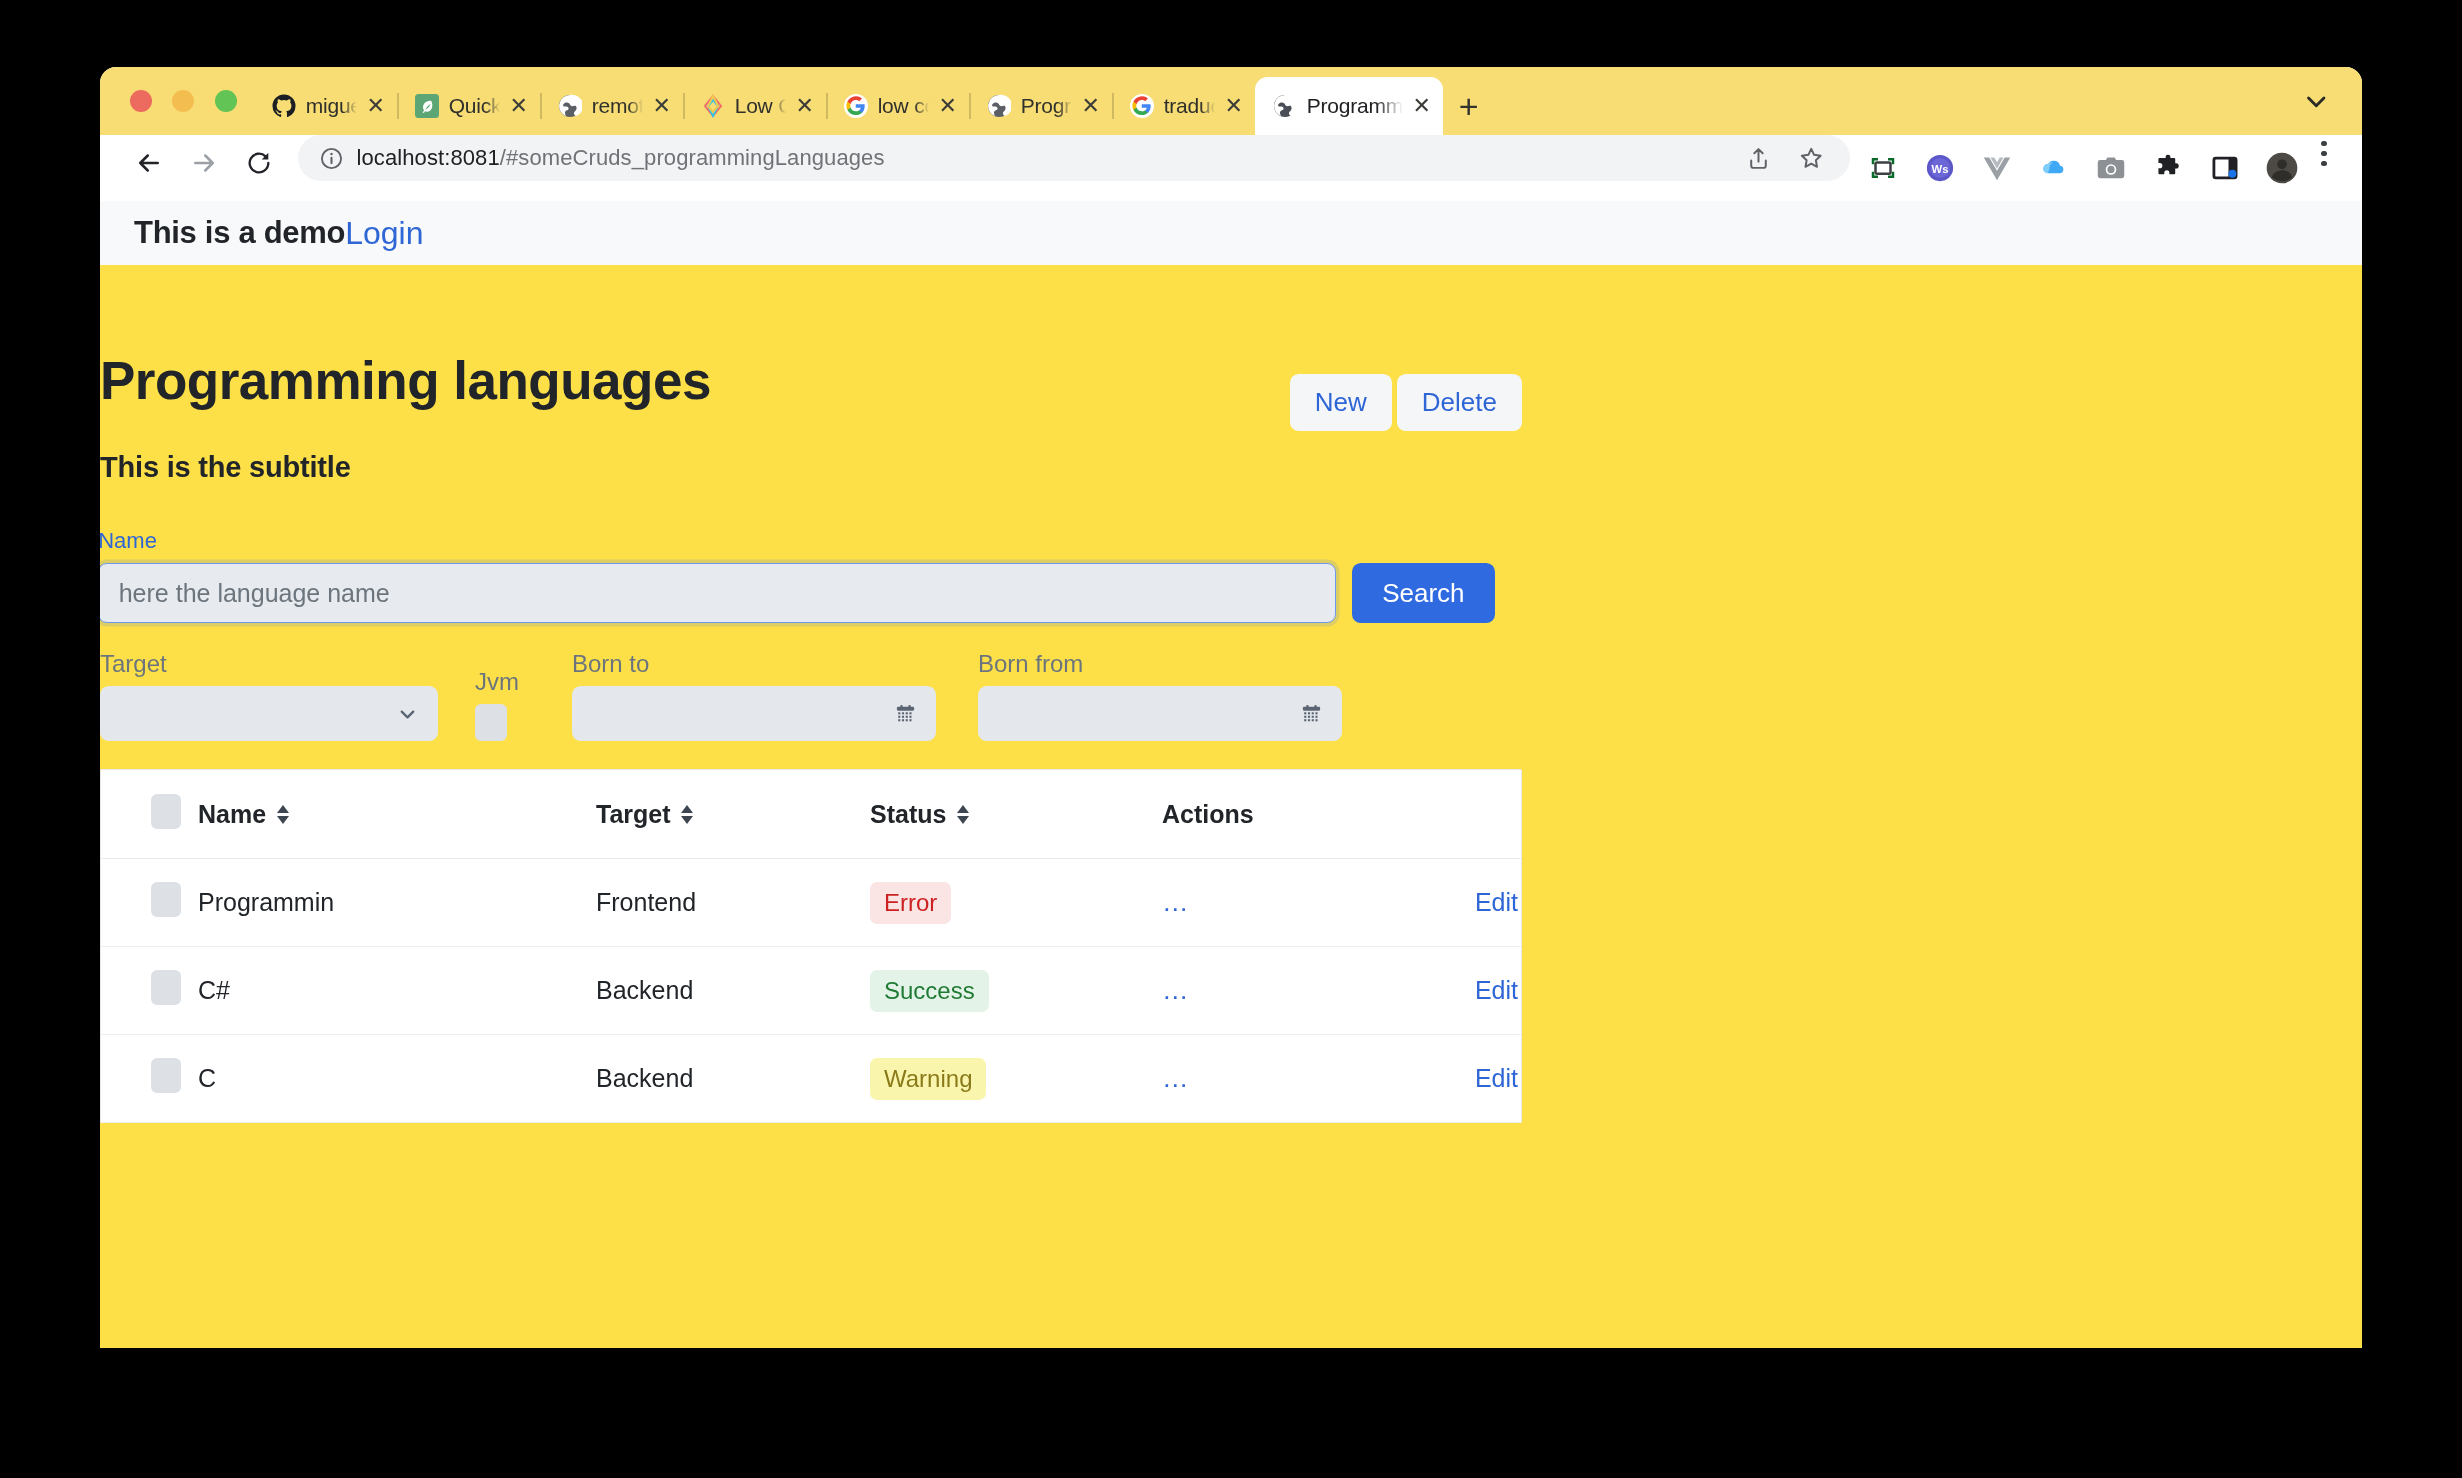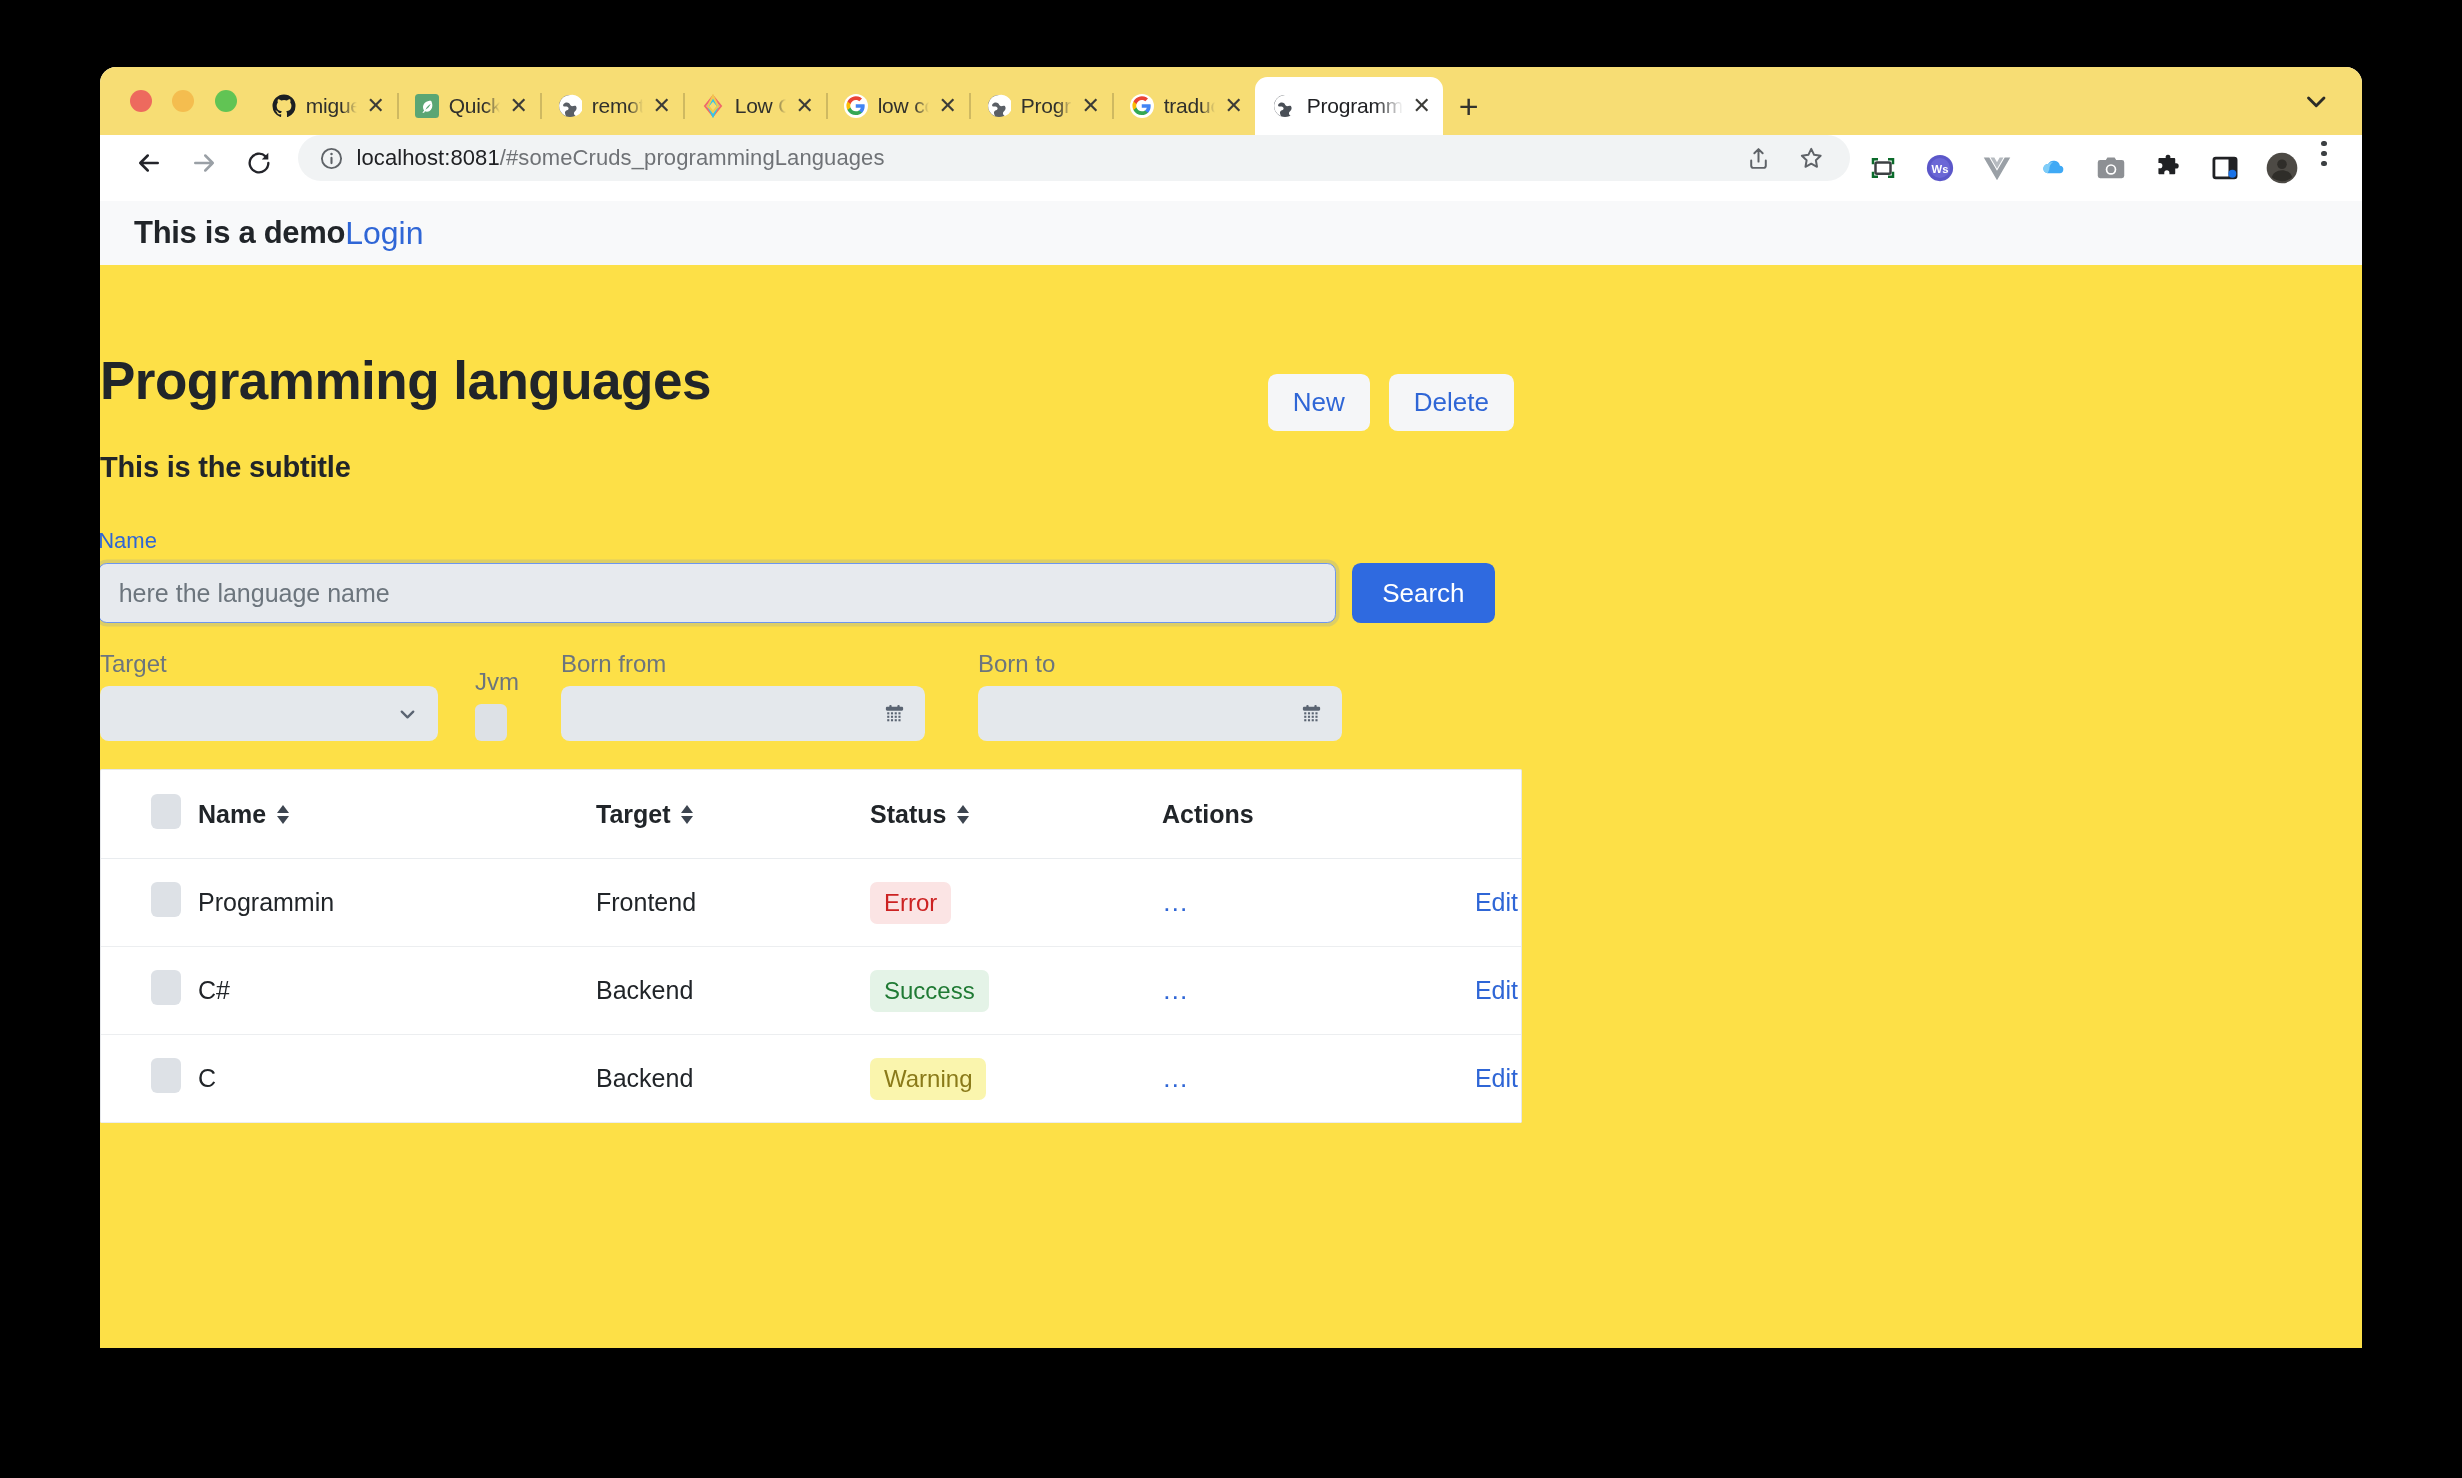--- a/index.html
+++ b/index.html
@@ -269,24 +269,24 @@
   .page-title {
     font-size: 53px;
     font-weight: 700;
     color: #212529;
     letter-spacing: -0.5px;
     margin: 0;
     line-height: 1.1;
   }
   .action-buttons {
     position: absolute;
-    right: 8px;
+    right: 0;
     top: 109px;
     display: flex;
-    gap: 19px;
+    gap: 5px;
   }
   .btn-light {
     background: #f5f6f8;
     color: #2f66d6;
     border: none;
     border-radius: 8.8px;
     font-size: 26px;
     padding: 0 25px;
     height: 57px;
     font-family: "Liberation Sans", sans-serif;
@@ -743,22 +743,22 @@
                   </svg>
               </span>
             </div>
           </div>
 
           <div class="filter filter-jvm">
             <span class="filter-label">Jvm</span>
             <div class="checkbox-sq"></div>
           </div>
 
-          <div class="filter filter-from">
-            <span class="filter-label">Born from</span>
+          <div class="filter filter-to">
+            <span class="filter-label">Born to</span>
             <div class="date-box">
               <span class="cal-icon">
                 <svg width="23" height="23" viewBox="0 0 24 24">
                   <rect x="3" y="4.5" width="18" height="4" rx="1.2" fill="#5a6472"></rect>
                   <rect x="6.6" y="2.6" width="2.4" height="3.2" rx="1" fill="#5a6472"></rect>
                   <rect x="15" y="2.6" width="2.4" height="3.2" rx="1" fill="#5a6472"></rect>
                   <g fill="#5a6472">
                     <rect x="4.4" y="10.2" width="2.2" height="2.2"></rect>
                       <rect x="8.3" y="10.2" width="2.2" height="2.2"></rect>
                       <rect x="12.2" y="10.2" width="2.2" height="2.2"></rect>
@@ -770,22 +770,22 @@
                     <rect x="4.4" y="17.4" width="2.2" height="2.2"></rect>
                       <rect x="8.3" y="17.4" width="2.2" height="2.2"></rect>
                       <rect x="12.2" y="17.4" width="2.2" height="2.2"></rect>
                       <rect x="16.1" y="17.4" width="2.2" height="2.2"></rect>
                   </g>
                 </svg>
               </span>
             </div>
           </div>
 
-          <div class="filter filter-to">
-            <span class="filter-label">Born to</span>
+          <div class="filter filter-from">
+            <span class="filter-label">Born from</span>
             <div class="date-box">
               <span class="cal-icon">
                 <svg width="23" height="23" viewBox="0 0 24 24">
                   <rect x="3" y="4.5" width="18" height="4" rx="1.2" fill="#5a6472"></rect>
                   <rect x="6.6" y="2.6" width="2.4" height="3.2" rx="1" fill="#5a6472"></rect>
                   <rect x="15" y="2.6" width="2.4" height="3.2" rx="1" fill="#5a6472"></rect>
                   <g fill="#5a6472">
                     <rect x="4.4" y="10.2" width="2.2" height="2.2"></rect>
                       <rect x="8.3" y="10.2" width="2.2" height="2.2"></rect>
                       <rect x="12.2" y="10.2" width="2.2" height="2.2"></rect>

